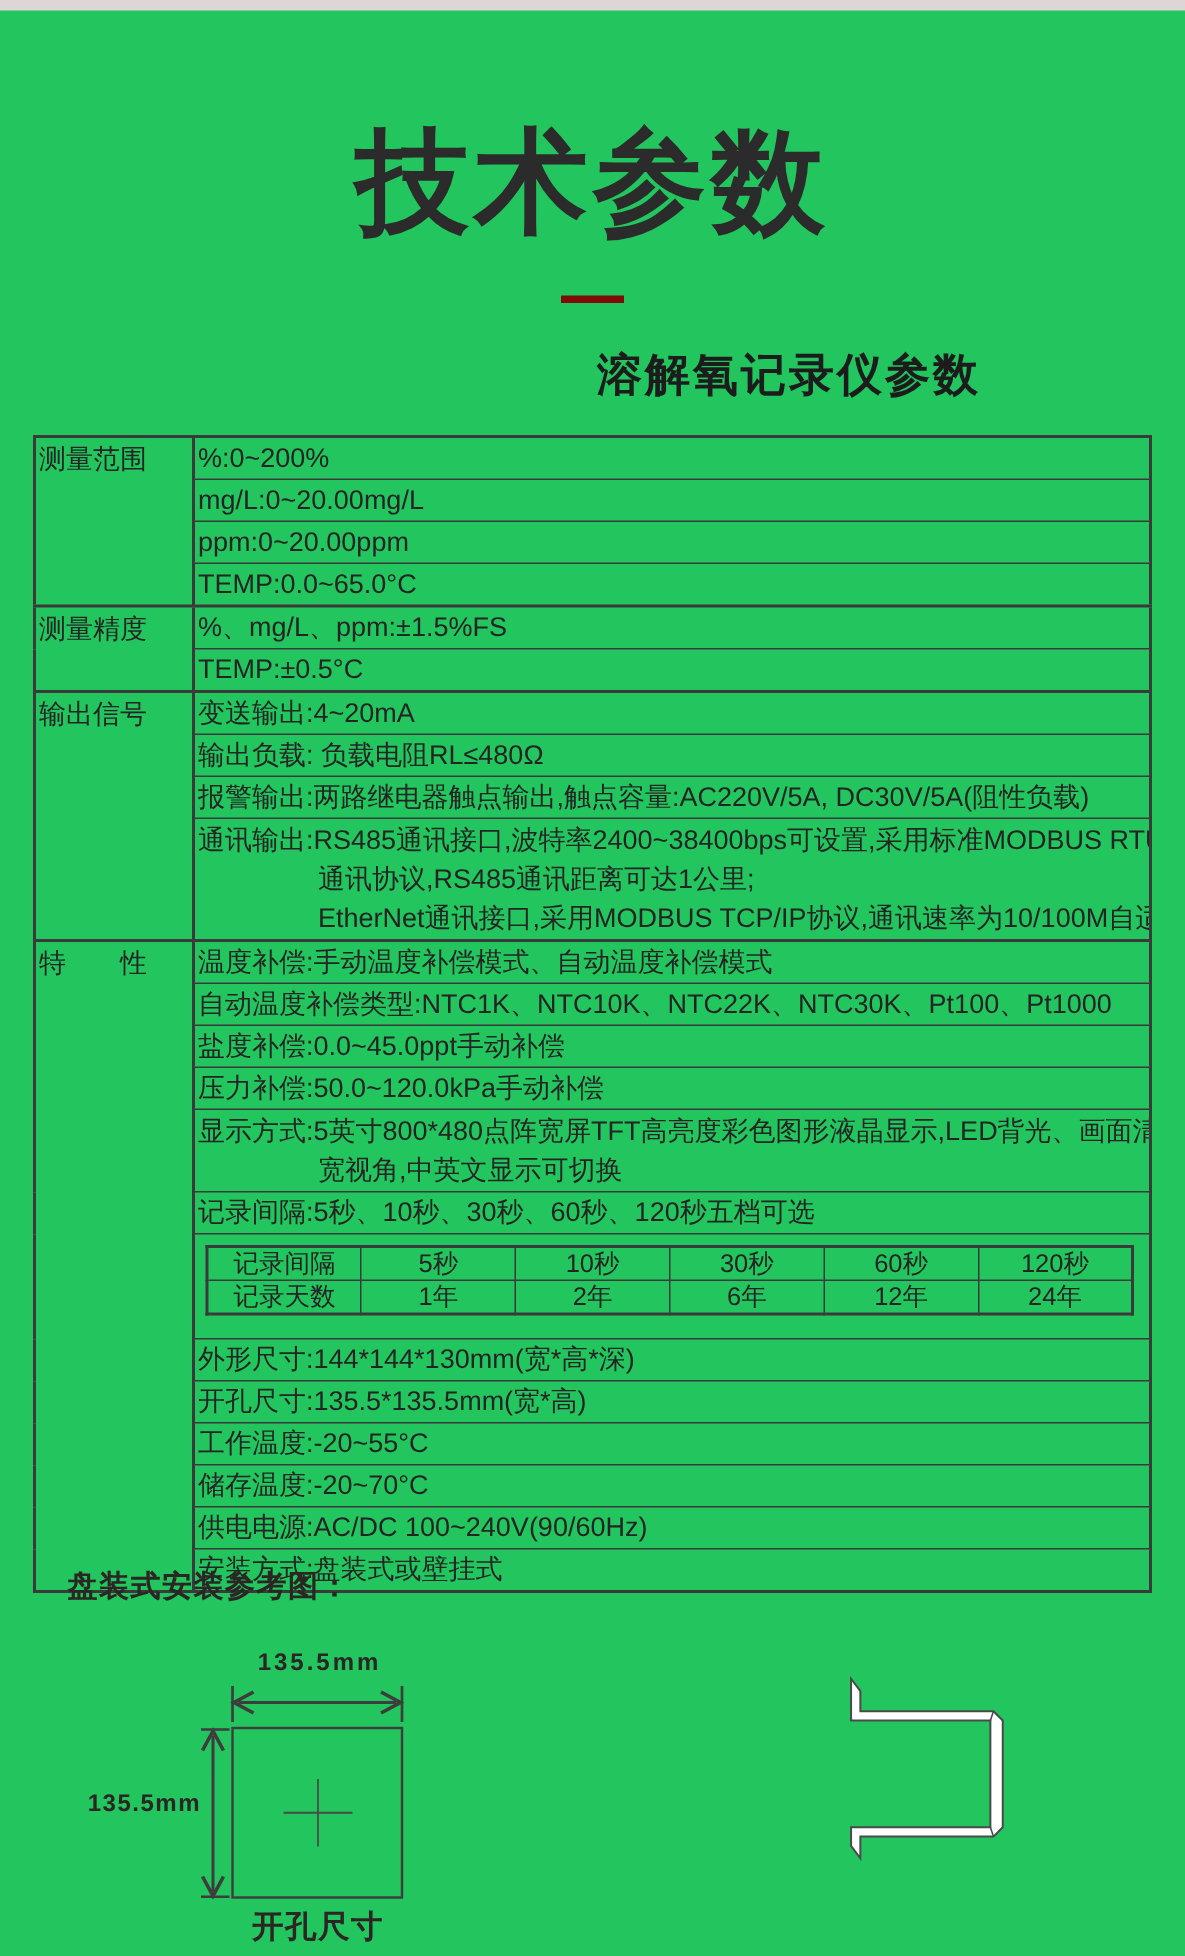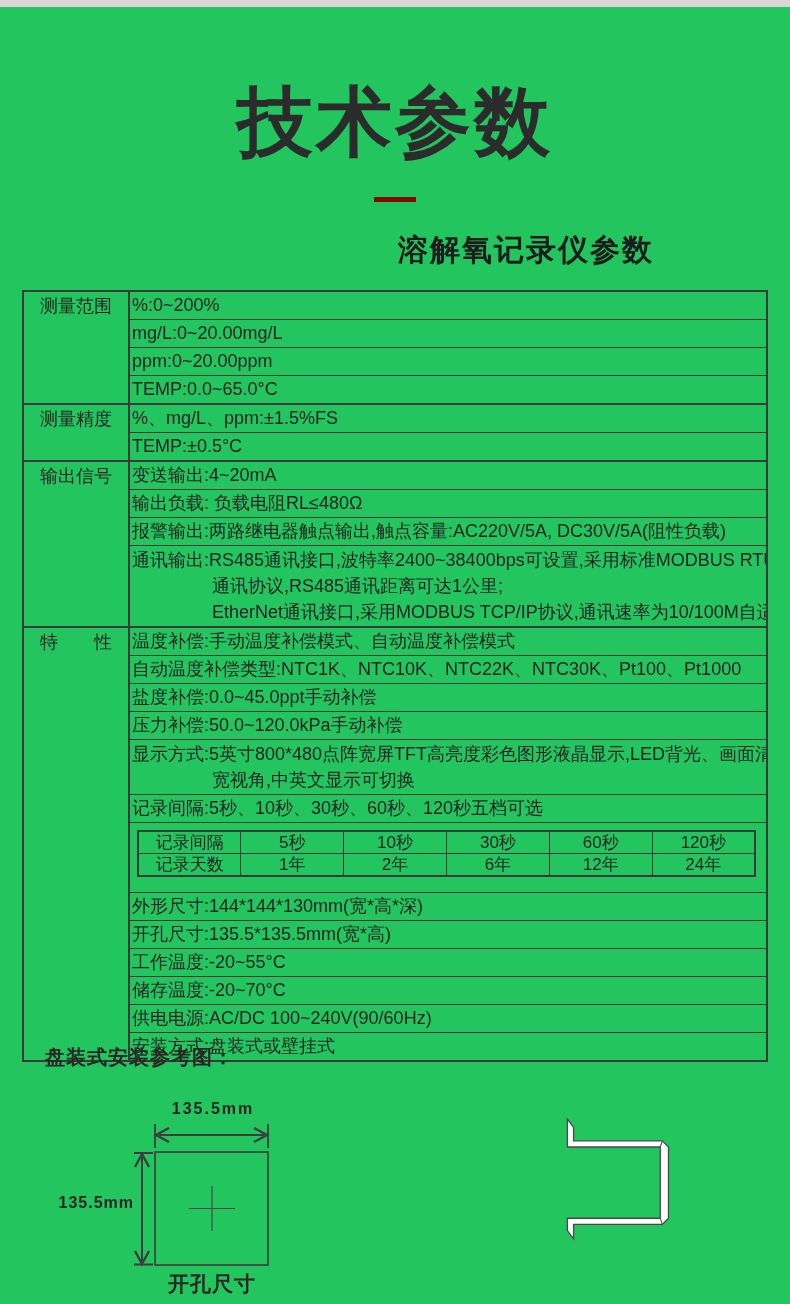--- a/index.html
+++ b/index.html
@@ -11,21 +11,21 @@
   .page-title{position:absolute;left:0;top:72px;width:790px;text-align:center;
     font-size:76px;font-weight:900;letter-spacing:3px;color:#2b2b2b;line-height:100px;}
   .title-divider{position:absolute;left:374px;top:197px;width:42px;height:5px;}
   .subtitle{position:absolute;left:0;top:230px;width:638px;text-align:right;
     font-size:30px;font-weight:700;letter-spacing:2px;color:#1c1c1c;margin-left:16px;}
 
   table.spec{position:absolute;left:22px;top:290px;width:746px;
     border-collapse:collapse;table-layout:fixed;border:2px solid #3a3a3a;}
   table.spec td{border:1px solid #3a3a3a;font-size:18px;font-weight:500;
     padding:0 4px 0 2px;height:27px;line-height:25px;overflow:hidden;}
-  table.spec td.lbl{width:100px;text-align:center;vertical-align:top;
+  table.spec td.lbl{width:100px;text-align:left;vertical-align:top;
     padding:2px 2px 0 2px;border-right:2px solid #3a3a3a;margin-top:20px;}
   table.spec tr.sec-start td{border-top:2px solid #3a3a3a;}
   table.spec td .line{white-space:nowrap;}
   table.spec td .cont{padding-left:80px;}
   table.spec td.multi{line-height:26px;padding-top:1px;padding-bottom:1px;}
   table.spec td.tblcell{padding:7px 10px 15px 7px;height:auto;}
 
   table.rec{width:100%;border-collapse:collapse;table-layout:fixed;
     border:2px solid #3a3a3a;font-family:Liberation Sans, sans-serif;}
   table.rec td{border:1px solid #3a3a3a;height:21px;font-size:17px;font-weight:400;

